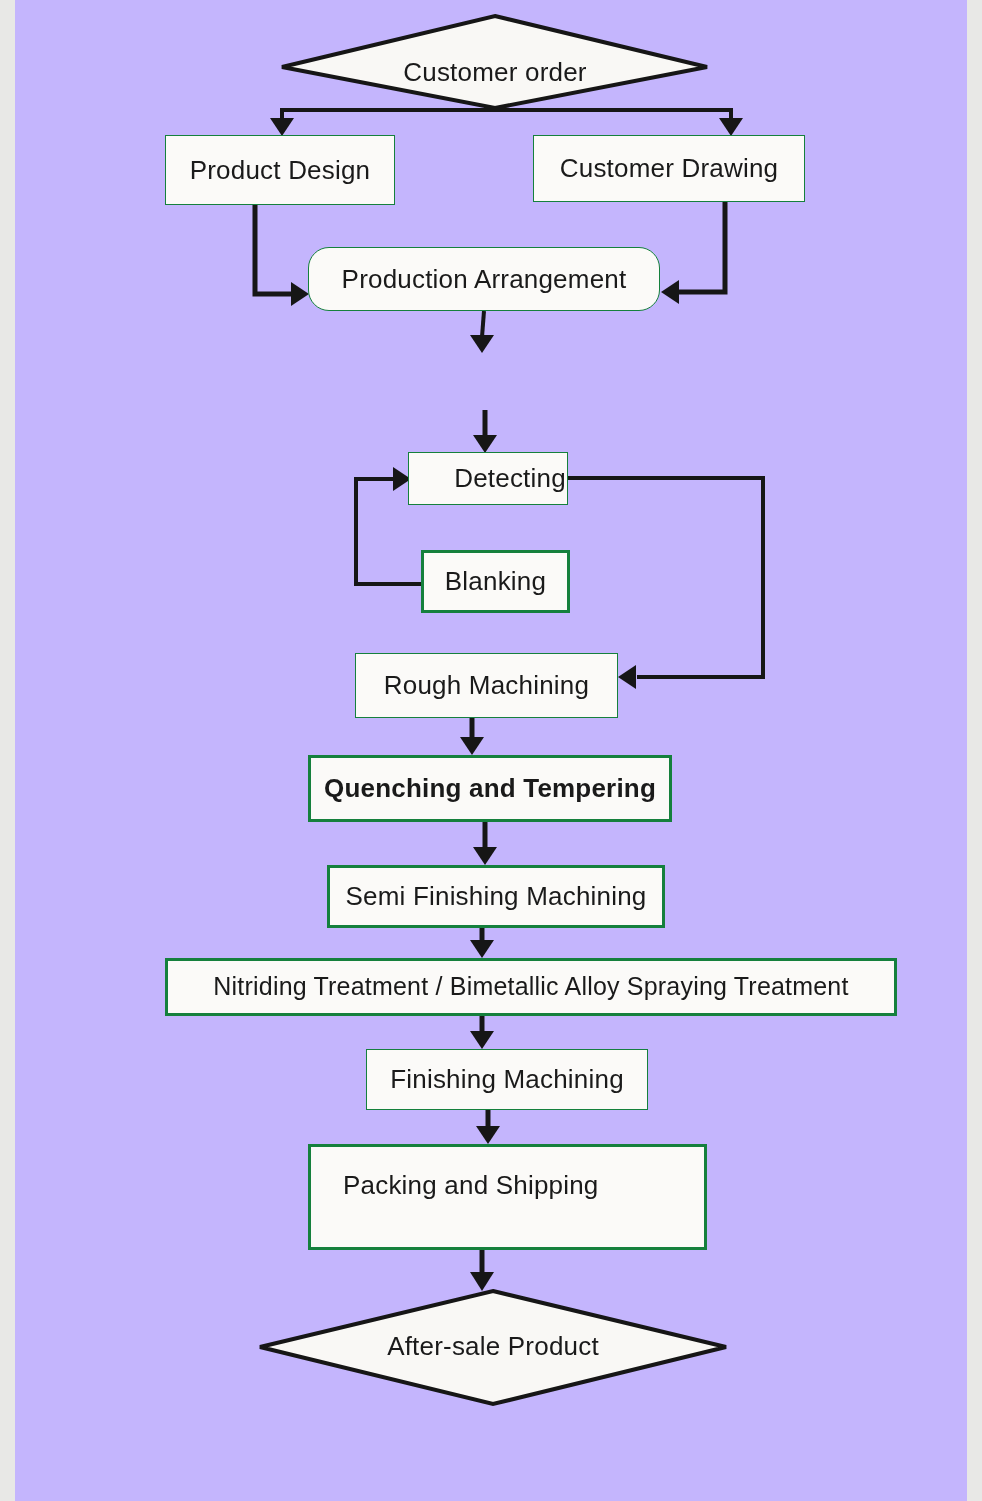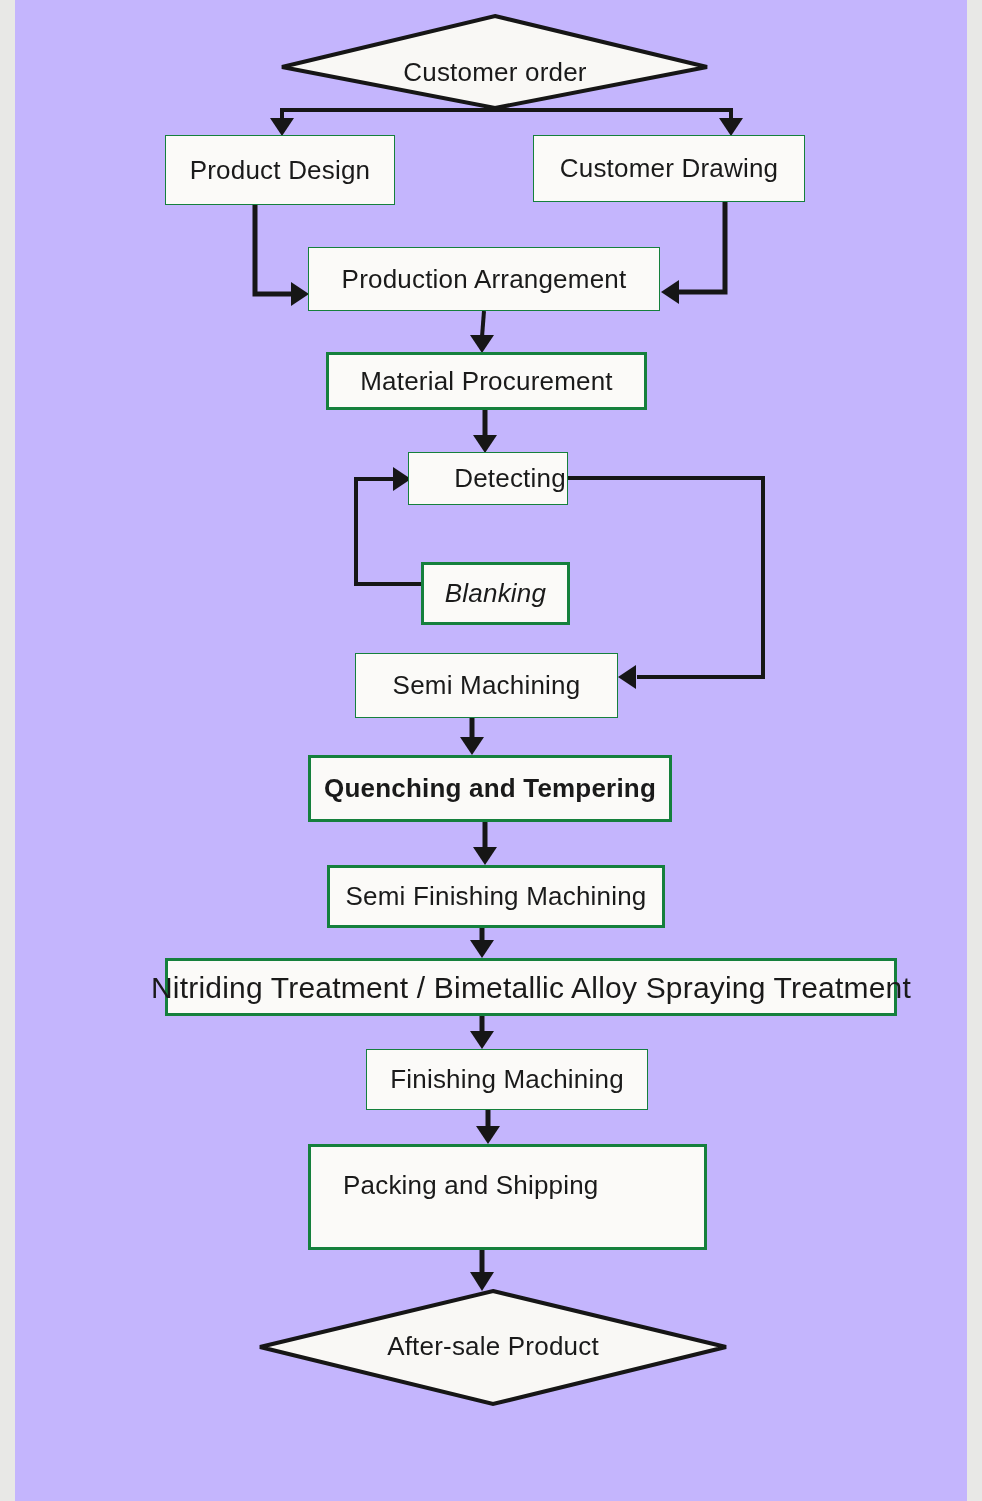--- a/index.html
+++ b/index.html
@@ -56,21 +56,21 @@
   }
   .diamond-label {
     position: absolute;
     width: 350px;
     text-align: center;
     color: #1a1a1a;
     font-size: 26px;
     letter-spacing: 0.2px;
     white-space: nowrap;
   }
-  .small-font { font-size: 30px; text-align: center; }
+  .small-font { font-size: 25px; text-align: center; }
 </style>
 </head>
 <body>
 
 <div class="canvas">
 
   <svg class="wires" viewBox="0 0 982 1501" xmlns="http://www.w3.org/2000/svg">
 
     <polygon class="diamond" points="480,16 692,67 480,108 267,67"></polygon>
 
@@ -146,29 +146,28 @@
   </svg>
 
   <div class="diamond-label" style="left:305px; top:57px;">Customer order</div>
 
   <div class="diamond-label" style="left:303px; top:1331px;">After-sale Product</div>
 
   <div class="node" style="left:150px; top:135px; width:230px; height:70px;">Product Design</div>
 
   <div class="node" style="left:518px; top:135px; width:272px; height:67px;">Customer Drawing</div>
 
-  <div class="node" style="left:293px; top:247px; width:352px; height:64px;">Production Arrangement</div>
+  <div class="node" style="left:293px; top:247px; width:352px; height:64px;border-radius:21px;">Production Arrangement</div>
 
-  <div class="node thin" style="left:311px; top:352px; width:321px; height:58px;">Material Procurement</div>
 
   <div class="node" style="left:393px; top:452px; width:160px; height:53px;padding-left:44px;">Detecting</div>
 
-  <div class="node thin" style="left:406px; top:562px; width:149px; height:63px;font-style:italic;">Blanking</div>
+  <div class="node thin" style="left:406px; top:550px; width:149px; height:63px;">Blanking</div>
 
-  <div class="node" style="left:340px; top:653px; width:263px; height:65px;">Semi Machining</div>
+  <div class="node" style="left:340px; top:653px; width:263px; height:65px;">Rough Machining</div>
 
   <div class="node thin" style="left:293px; top:755px; width:364px; height:67px;font-weight:bold;">Quenching and Tempering</div>
 
   <div class="node thin" style="left:312px; top:865px; width:338px; height:63px;">Semi Finishing Machining</div>
 
   <div class="node thin small-font" style="left:150px; top:958px; width:732px; height:58px;">Nitriding Treatment / Bimetallic Alloy Spraying Treatment</div>
 
   <div class="node" style="left:351px; top:1049px; width:282px; height:61px;">Finishing Machining</div>
 
   <div class="node thin top-left" style="left:293px; top:1144px; width:399px; height:106px;">Packing and Shipping</div>

